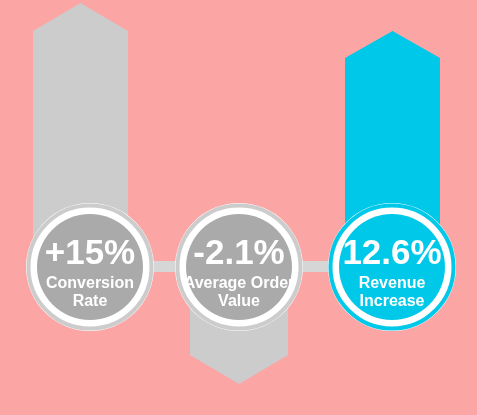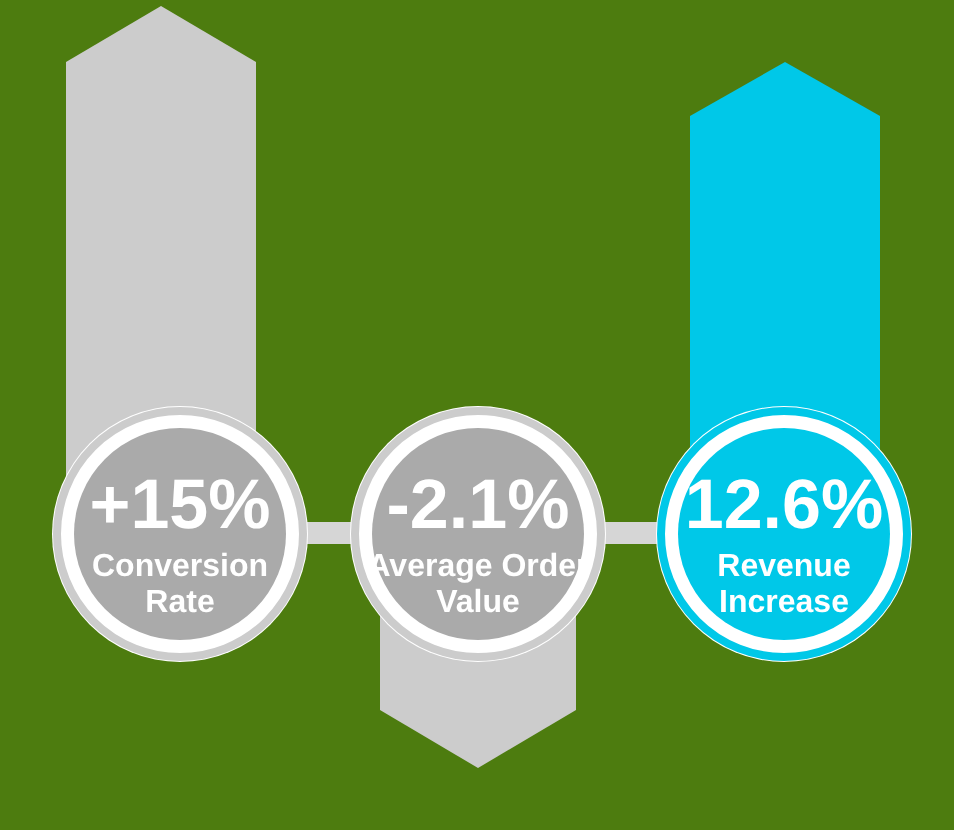--- a/index.html
+++ b/index.html
@@ -11,21 +11,21 @@
     width: 477px;
     height: 415px;
     overflow: hidden;
     font-family: "Liberation Sans", sans-serif;
     -webkit-font-smoothing: antialiased;
   }
   #infographic {
     position: relative;
     width: 477px;
     height: 415px;
-    background: #4d7c0f;
+    background: #fca5a5;
   }
   #infographic svg.stage {
     position: absolute;
     left: 0;
     top: 0;
     width: 477px;
     height: 415px;
     display: block;
   }
   .metric-value {

